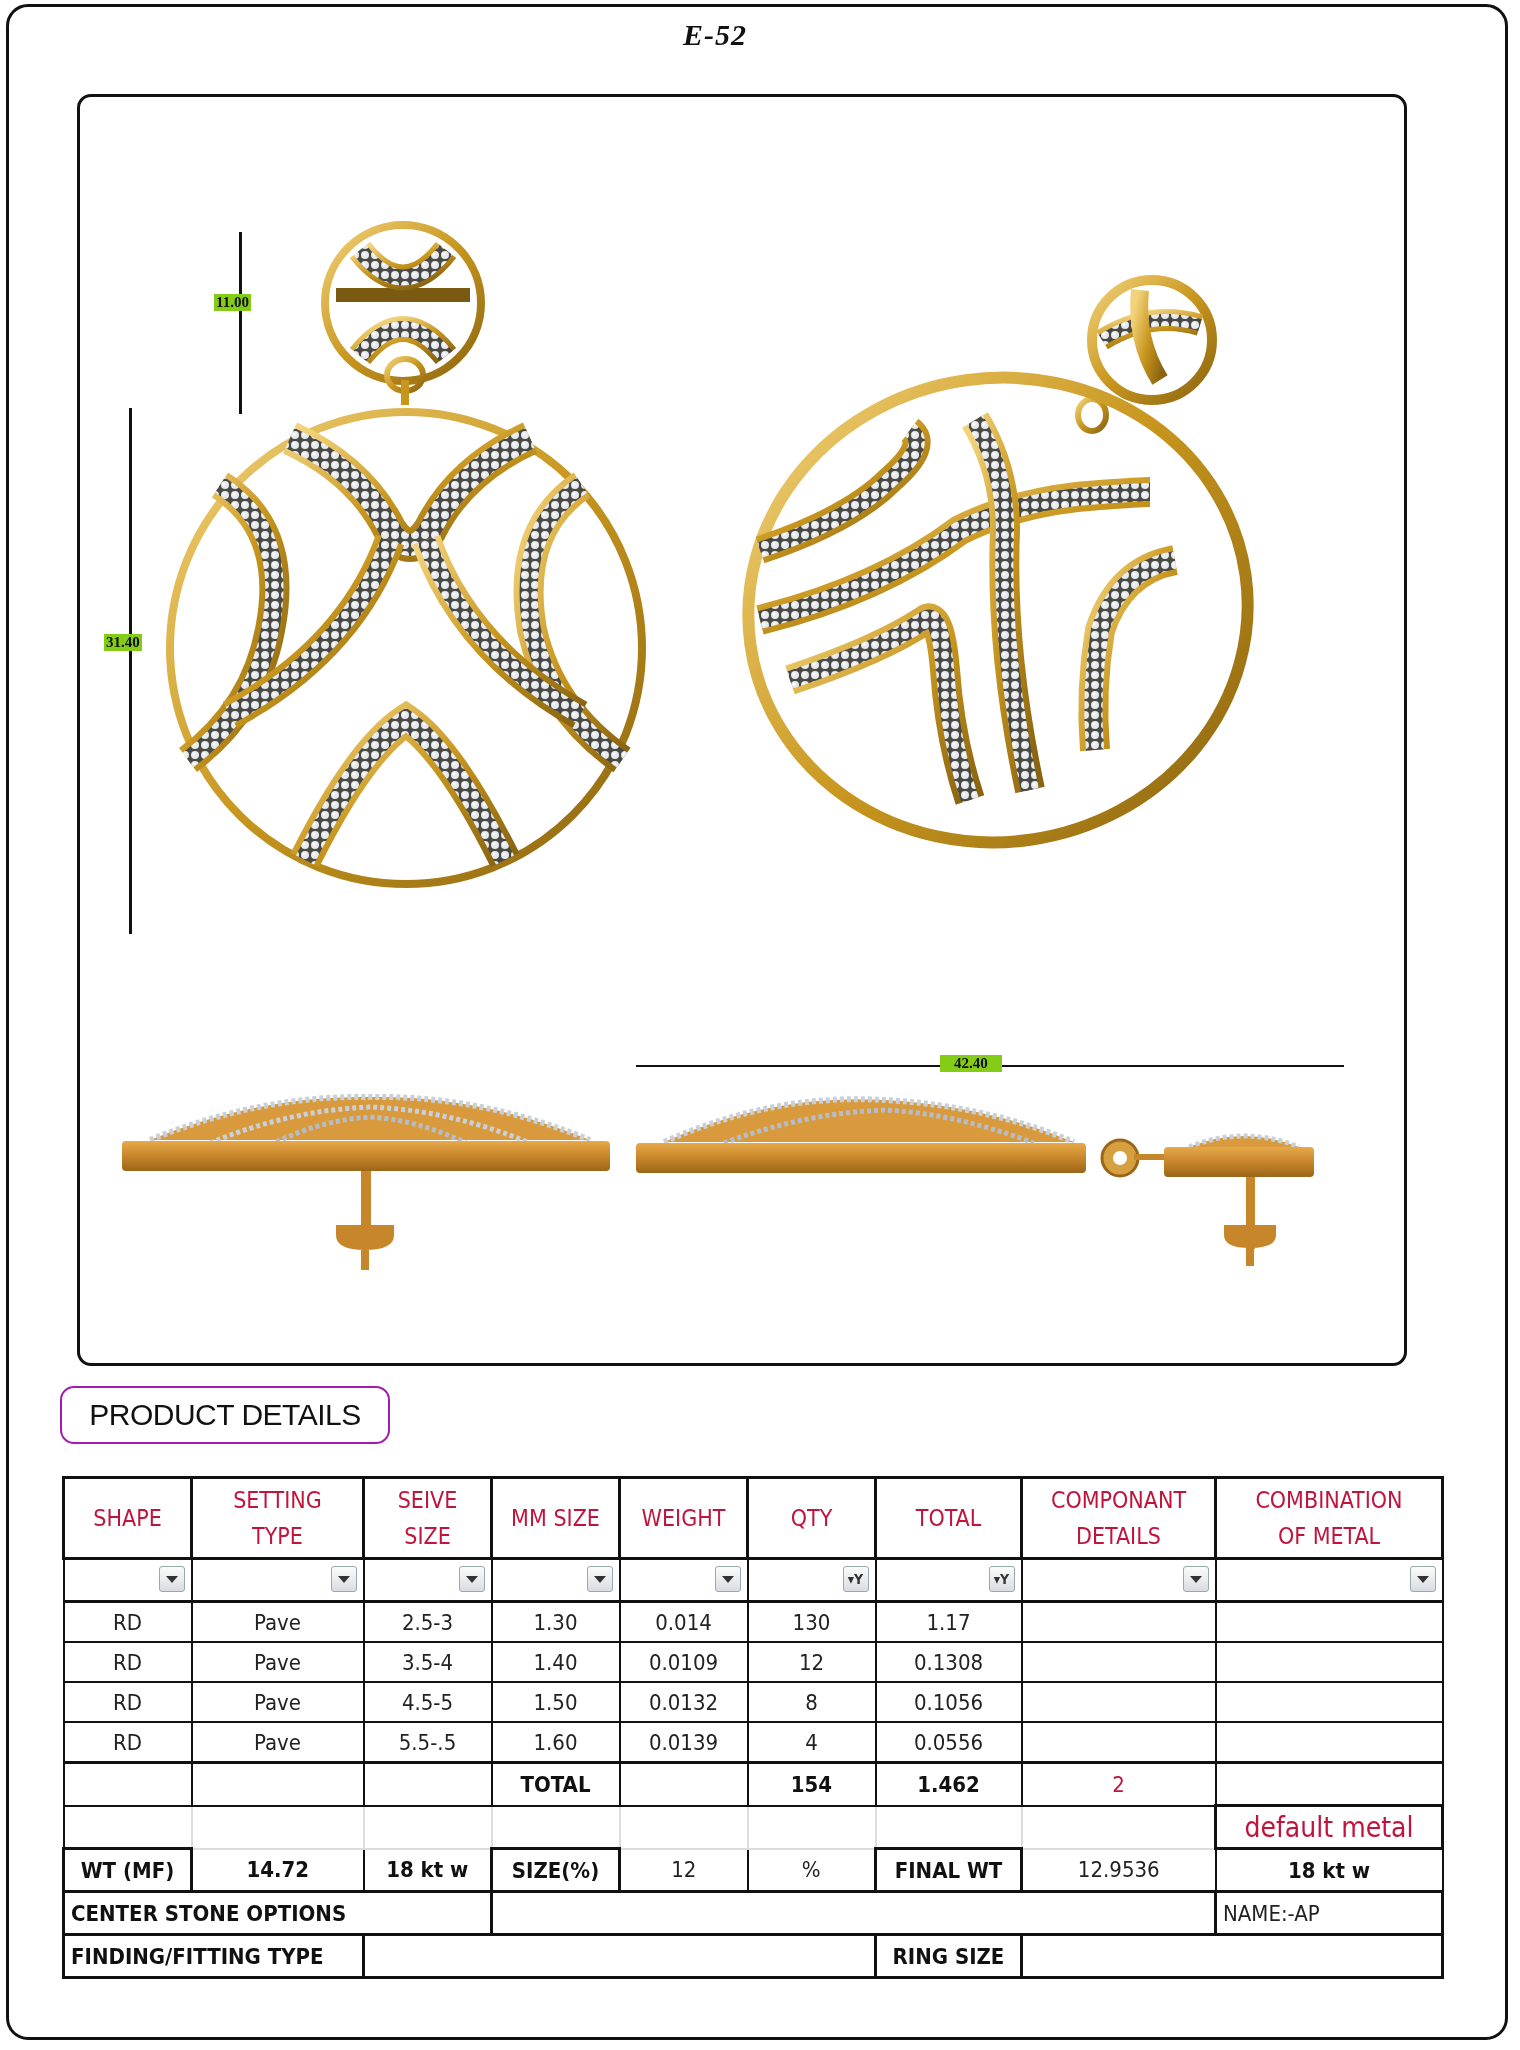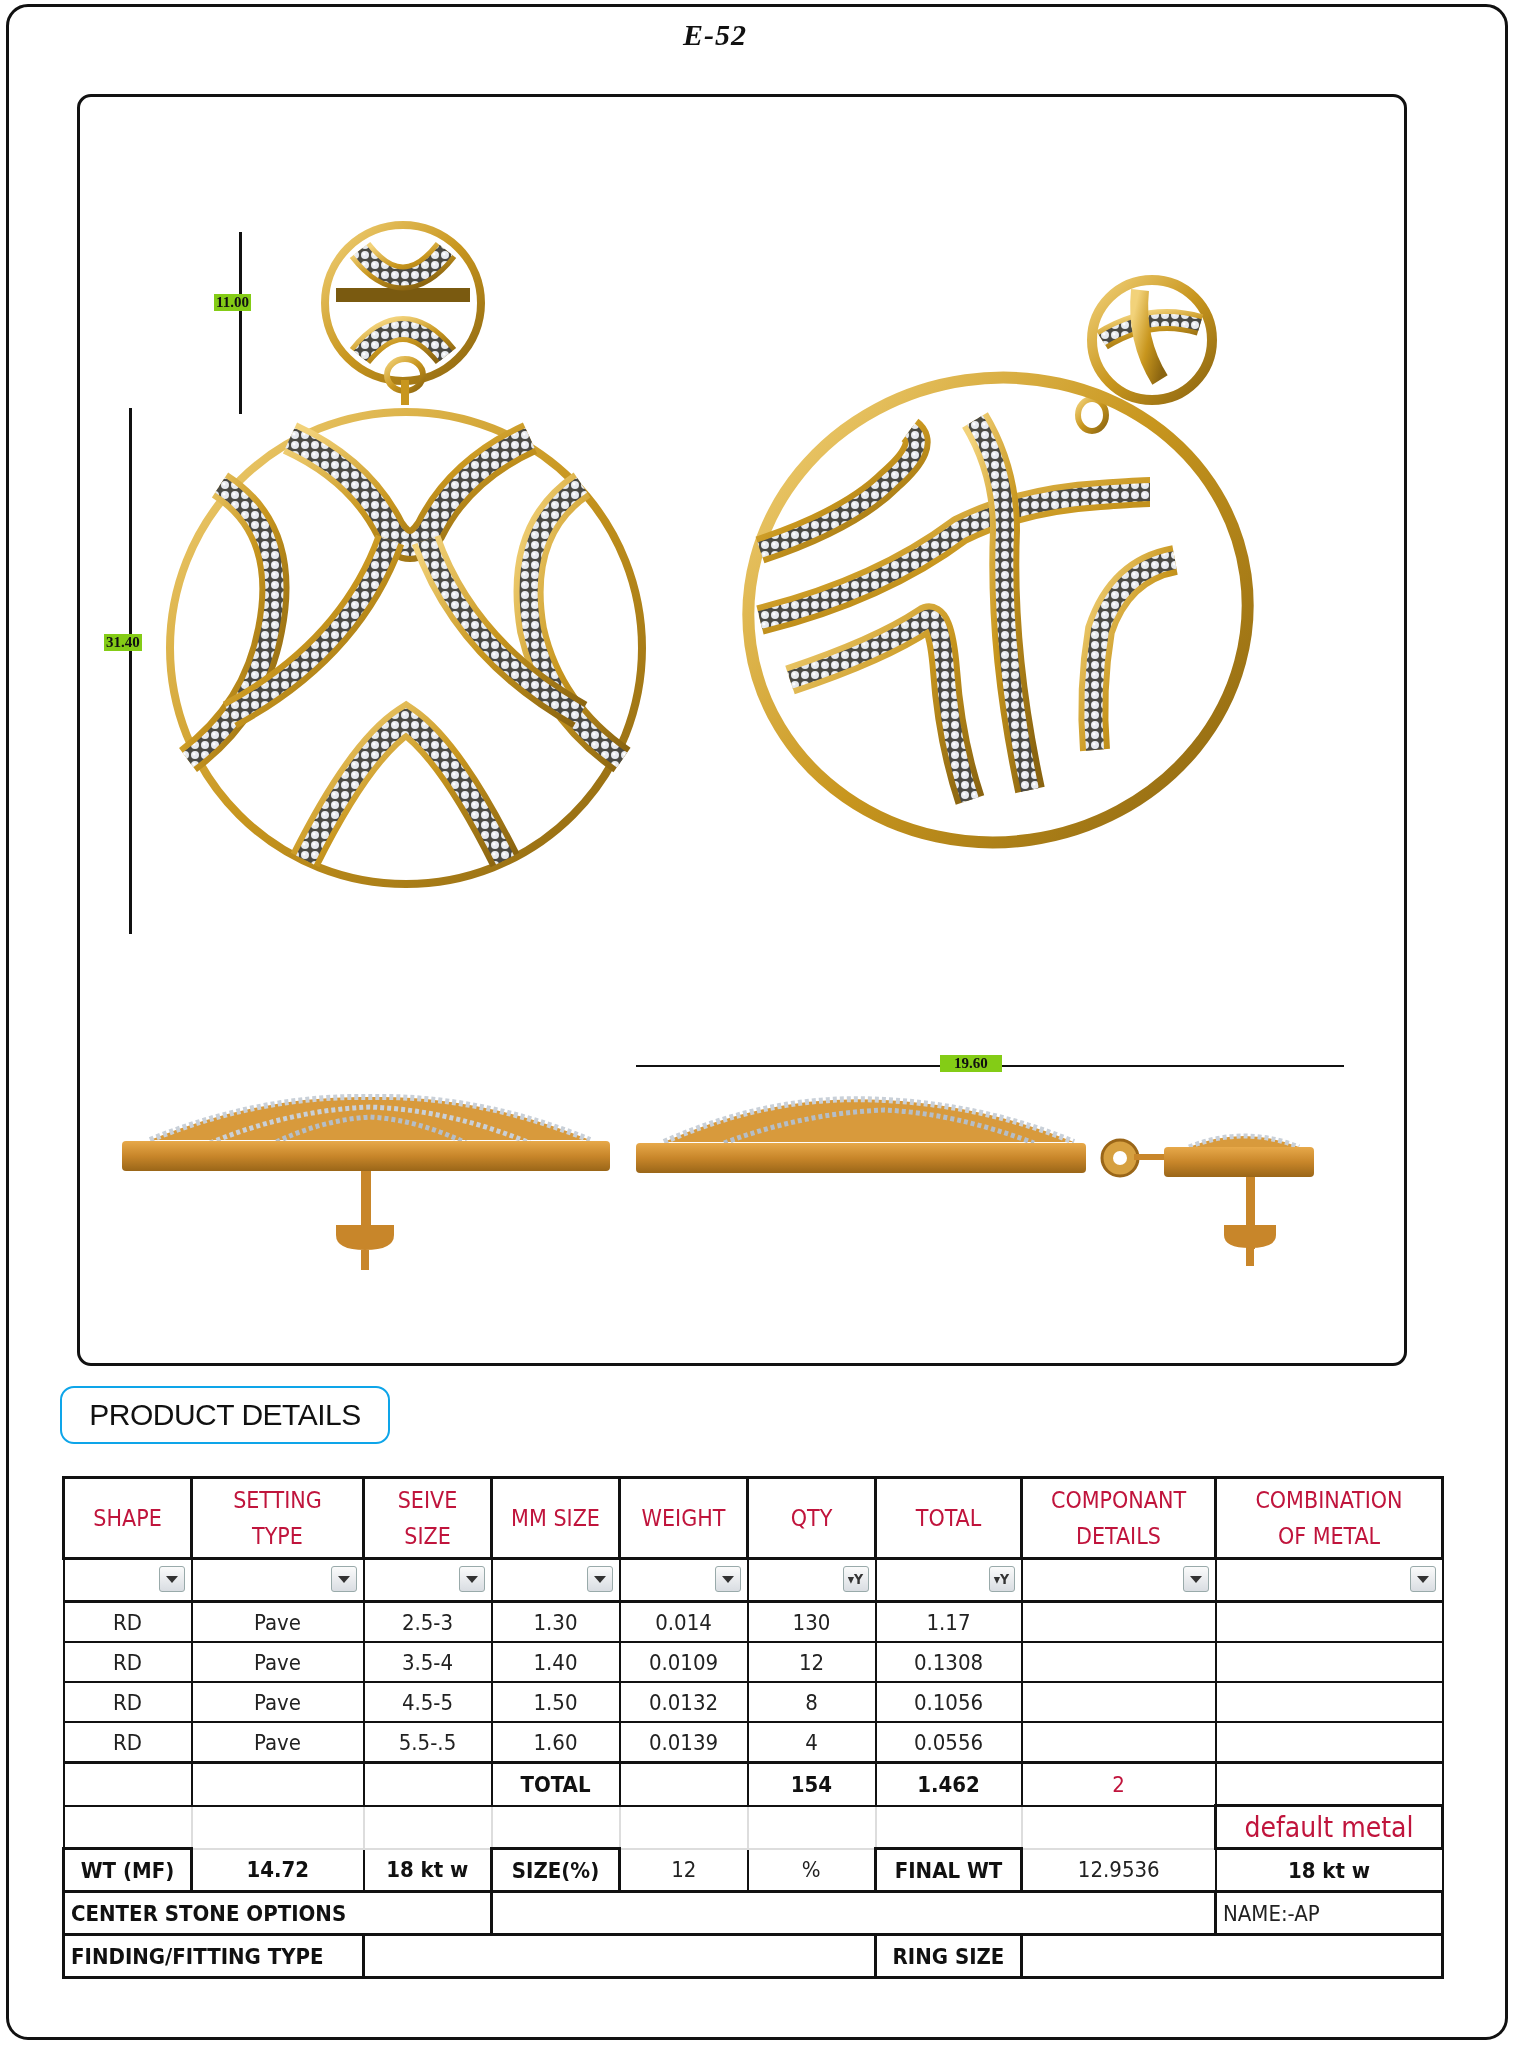--- a/index.html
+++ b/index.html
@@ -3,21 +3,21 @@
 <meta charset="utf-8">
 <style>
   html,body{margin:0;padding:0;background:#fff;}
   body{width:1520px;height:2050px;position:relative;overflow:hidden;font-family:"Liberation Sans",sans-serif;}
   .outer-frame{position:absolute;left:6px;top:4px;width:1502px;height:2036px;border:3px solid #111;border-radius:22px;box-sizing:border-box;}
   .doc-title{position:absolute;left:0;width:1430px;top:18px;text-align:center;font-family:"Liberation Serif",serif;font-weight:bold;font-size:30px;color:#111;letter-spacing:1px;font-style:italic;}
   .image-frame{position:absolute;left:77px;top:94px;width:1330px;height:1272px;border:3px solid #111;border-radius:14px;box-sizing:border-box;}
   .dim-line{position:absolute;background:#111;}
   .dim-label{position:absolute;font-family:"Liberation Serif",serif;font-weight:bold;font-size:15px;color:#111;background:#84cc16;padding:0 2px;}
   svg.art{position:absolute;overflow:visible;}
-  .pd-badge{position:absolute;left:60px;top:1386px;width:330px;height:58px;border:2px solid #0ea5e9;border-radius:14px;box-sizing:border-box;display:flex;align-items:center;justify-content:center;font-size:30px;color:#111;letter-spacing:-0.5px;}
+  .pd-badge{position:absolute;left:60px;top:1386px;width:330px;height:58px;border:2px solid #a21caf;border-radius:14px;box-sizing:border-box;display:flex;align-items:center;justify-content:center;font-size:30px;color:#111;letter-spacing:-0.5px;}
   table.spec{position:absolute;left:62px;top:1476px;border-collapse:collapse;table-layout:fixed;font-family:"DejaVu Sans Condensed","DejaVu Sans",sans-serif;}
   table.spec td{border:2px solid #111;text-align:center;font-size:22px;color:#222;padding:0;overflow:hidden;white-space:nowrap;}
   table.spec tr.hdr td{height:78px;color:#c0143c;font-size:23px;line-height:36px;white-space:normal;border-width:3px;}
   table.spec tr.flt td{height:40px;position:relative;border-width:3px 2px;}
   table.spec tr.row td{height:38px;margin-left:26px;}
   table.spec tr.tot td{height:40px;border-top:3px solid #111;}
   table.spec tr.meta td{height:40px;}
   .flt-btn{position:absolute;right:6px;top:6px;width:26px;height:26px;border:1px solid #9aa;border-radius:3px;background:linear-gradient(#fbfbfb,#d9dde2);box-sizing:border-box;display:flex;align-items:center;justify-content:center;}
   .flt-btn .tri{width:0;height:0;border-left:6px solid transparent;border-right:6px solid transparent;border-top:7px solid #333;}
   .flt-btn .funnel{font-size:14px;color:#333;font-weight:bold;line-height:1;}
@@ -34,21 +34,21 @@
 
 <div class="image-frame"></div>
 
 <div class="dim-line" style="left:239px;top:232px;width:3px;height:182px;"></div>
 <div class="dim-label" style="left:214px;top:294px;">11.00</div>
 
 <div class="dim-line" style="left:129px;top:408px;width:3px;height:526px;"></div>
 <div class="dim-label" style="left:104px;top:634px;">31.40</div>
 
 <div class="dim-line" style="left:636px;top:1065px;width:708px;height:2px;"></div>
-<div class="dim-label" style="left:940px;top:1055px;padding:0 14px;">19.60</div>
+<div class="dim-label" style="left:940px;top:1055px;padding:0 14px;">42.40</div>
 
 <svg class="art" style="left:160px;top:230px;" width="500" height="660" viewBox="0 0 500 660">
   <defs>
     <linearGradient id="g1" x1="0" y1="0" x2="1" y2="1">
       <stop offset="0" stop-color="#f2d27a"></stop>
         <stop offset="0.5" stop-color="#c8961e"></stop>
         <stop offset="1" stop-color="#8a6410"></stop>
     </linearGradient>
     <pattern id="dia" width="10" height="10" patternUnits="userSpaceOnUse">
       <rect width="10" height="10" fill="#4a4a44"></rect>

